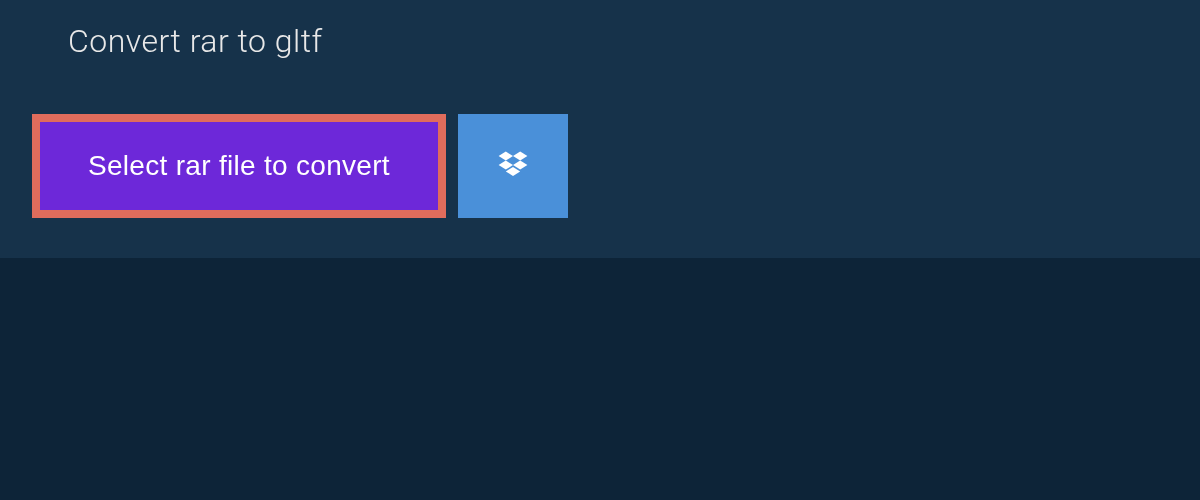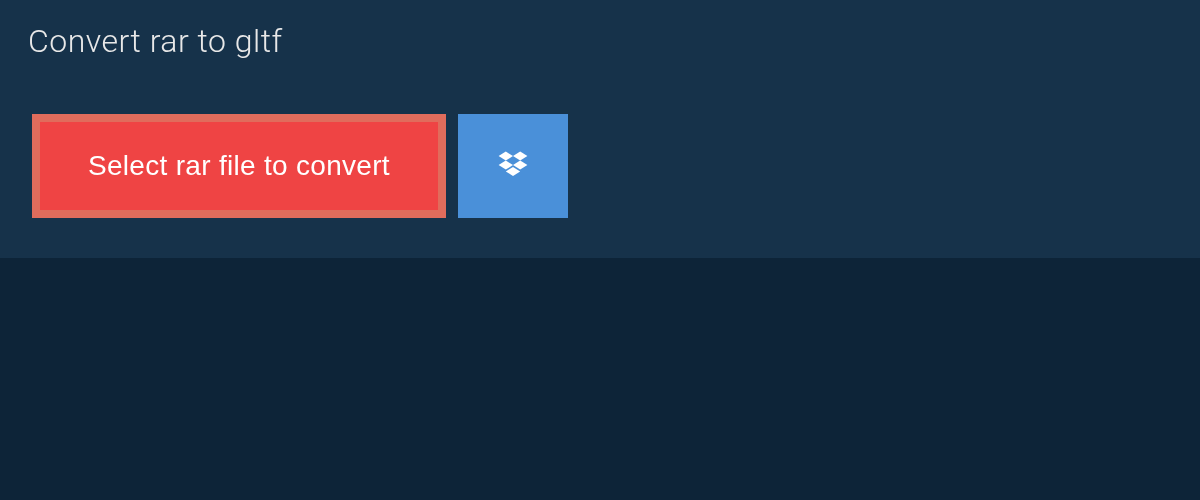--- a/index.html
+++ b/index.html
@@ -23,29 +23,30 @@
       display: inline-block;
       background: #16324a;
       padding: 22px 36px 22px 28px;
       color: #e8e8e8;
       font-size: 32px;
       font-weight: 300;
       letter-spacing: 0.5px;
     }
     .tab-active-bg {
       position: relative;
+      margin-left: 40px;
     }
     .button-row {
       display: flex;
       align-items: stretch;
       padding: 32px 0 0 32px;
       gap: 12px;
     }
     .select-button {
-      background: #ef4444;
+      background: #6d28d9;
       border: 8px solid #e06c5c;
       color: #ffffff;
       font-size: 28px;
       font-weight: 300;
       padding: 28px 48px;
       cursor: pointer;
       display: flex;
       align-items: center;
       justify-content: center;
       letter-spacing: 0.3px;

